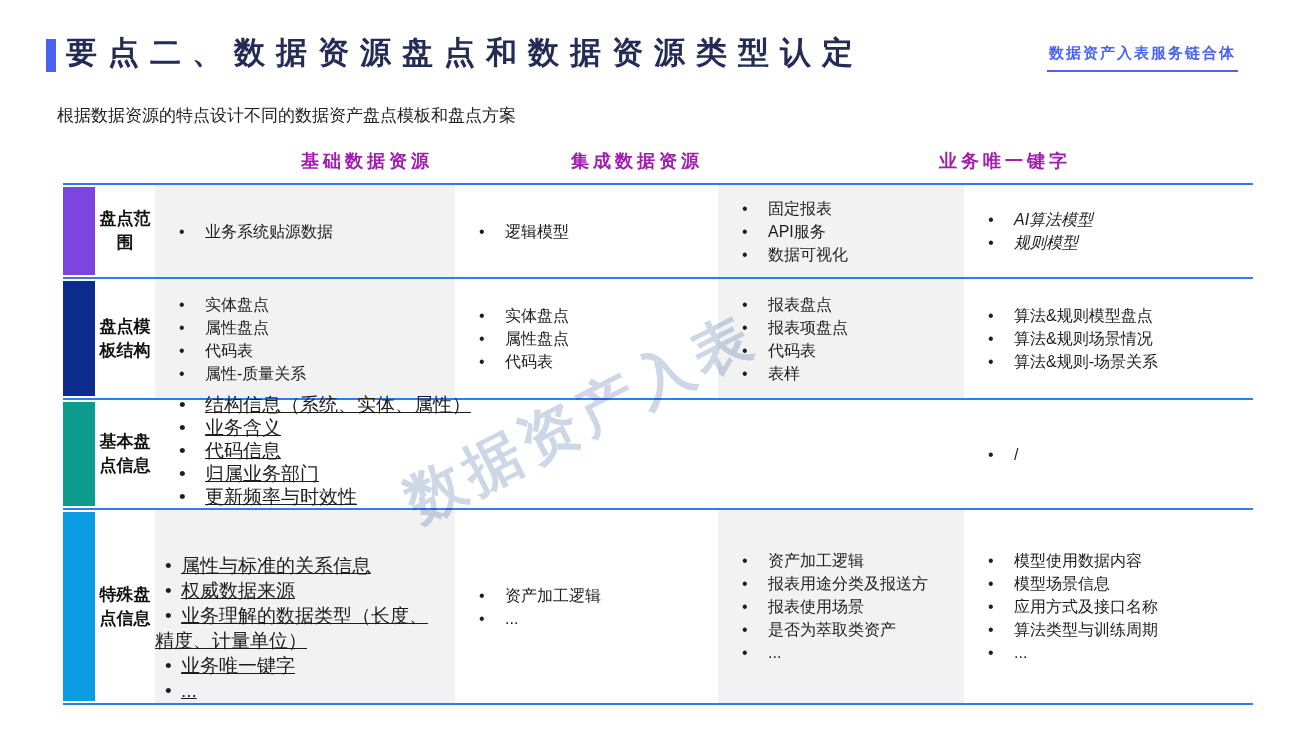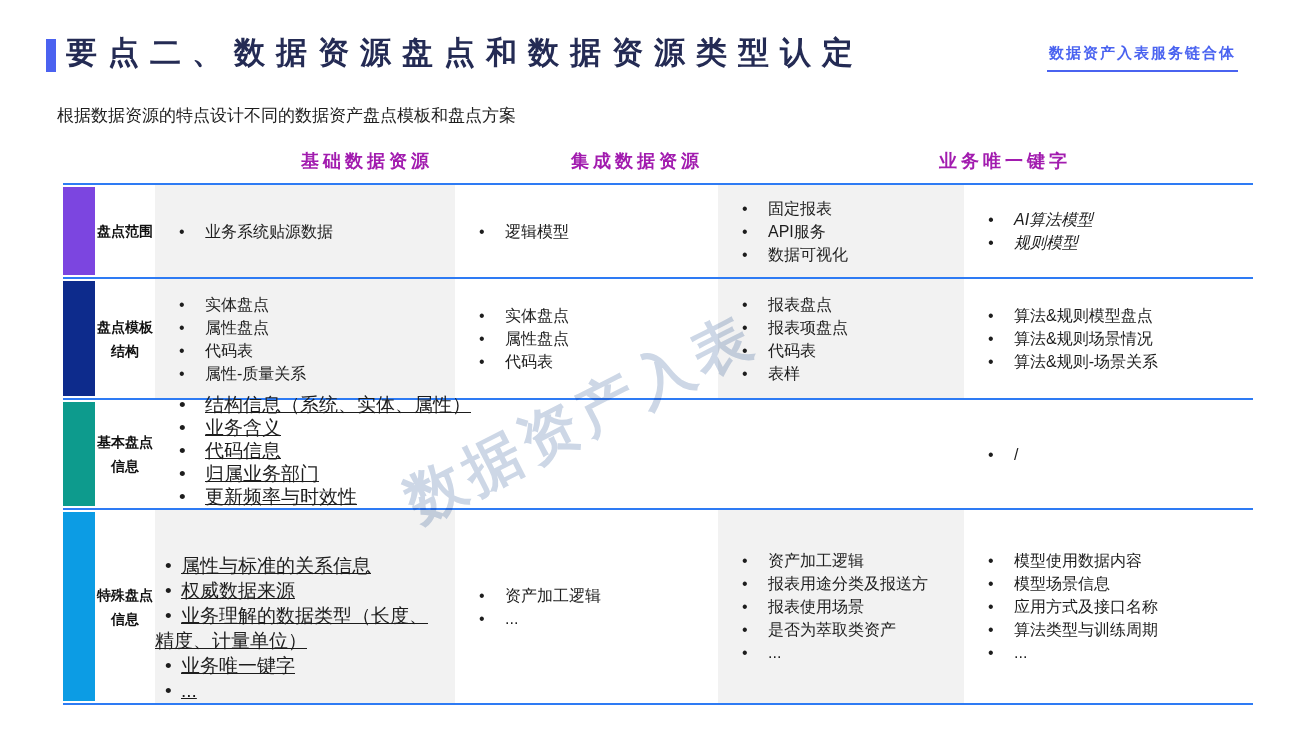--- a/index.html
+++ b/index.html
@@ -17,21 +17,21 @@
   
   .colhead{position:absolute;top:149px;transform:translateX(-50%);font-size:18px;font-weight:bold;
     color:#a21caf;letter-spacing:4px;white-space:nowrap;}
   #colhead-1{left:367px;} #colhead-2{left:637px;} #colhead-3{left:1005px;}
   
   #tbl{position:absolute;left:63px;top:183px;width:1190px;border-bottom:2px solid #2e7bf4;}
   .row{display:flex;position:relative;border-top:2px solid #2e7bf4;box-sizing:border-box;background:#fff;}
   .row.raise{z-index:5;}
   .bar{width:32px;flex:none;margin:2px 0;}
   .rlabel{width:60px;flex:none;display:flex;align-items:center;justify-content:center;text-align:center;
-    font-weight:bold;font-size:14px;line-height:24px;color:#111;}
+    font-weight:bold;font-size:17px;line-height:24px;color:#111;}
   .cell{flex:none;display:flex;flex-direction:column;justify-content:center;
     font-size:16px;line-height:23px;color:#1d1d1d;box-sizing:border-box;}
   .cell.sh{background:#f2f2f2;}
   .cell.start{justify-content:flex-end;text-decoration:underline;}
   .cell.r3a{padding-top:10px;}
   .item{text-indent:24px;}
   .item::before{content:"•";display:inline-block;width:26px;text-indent:0;}
   .big{font-size:19px;line-height:23px;}
   .nowrap .item{white-space:nowrap;}
   .tight{line-height:25px;padding-top:22px;}

